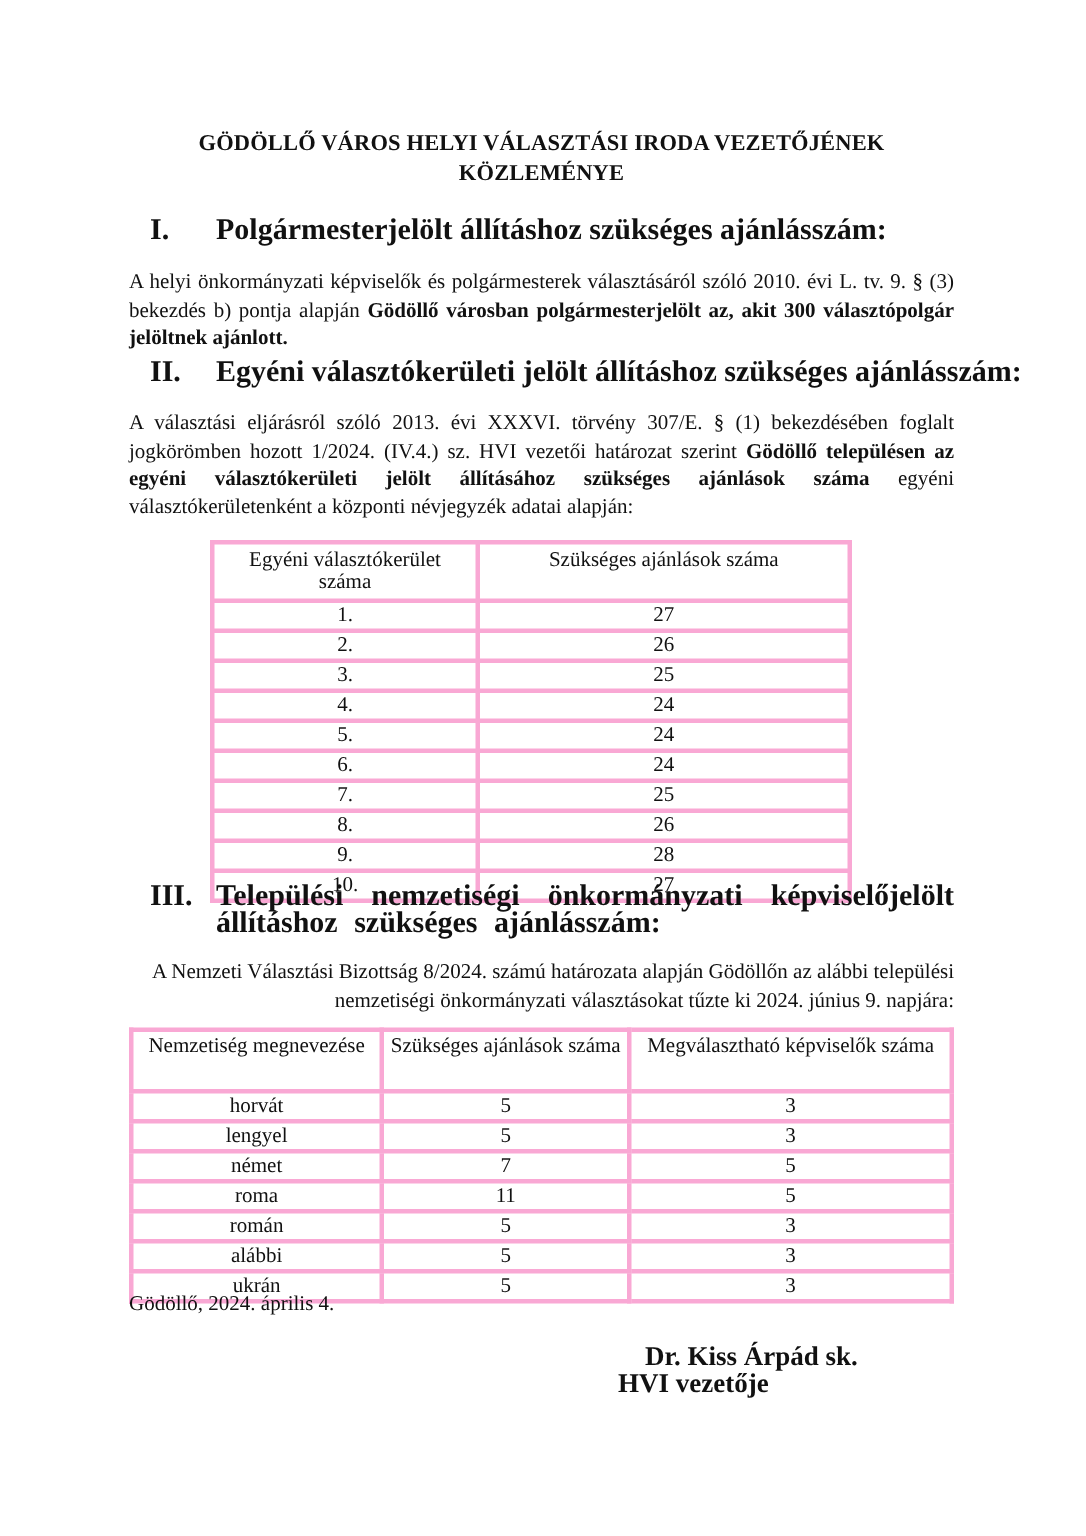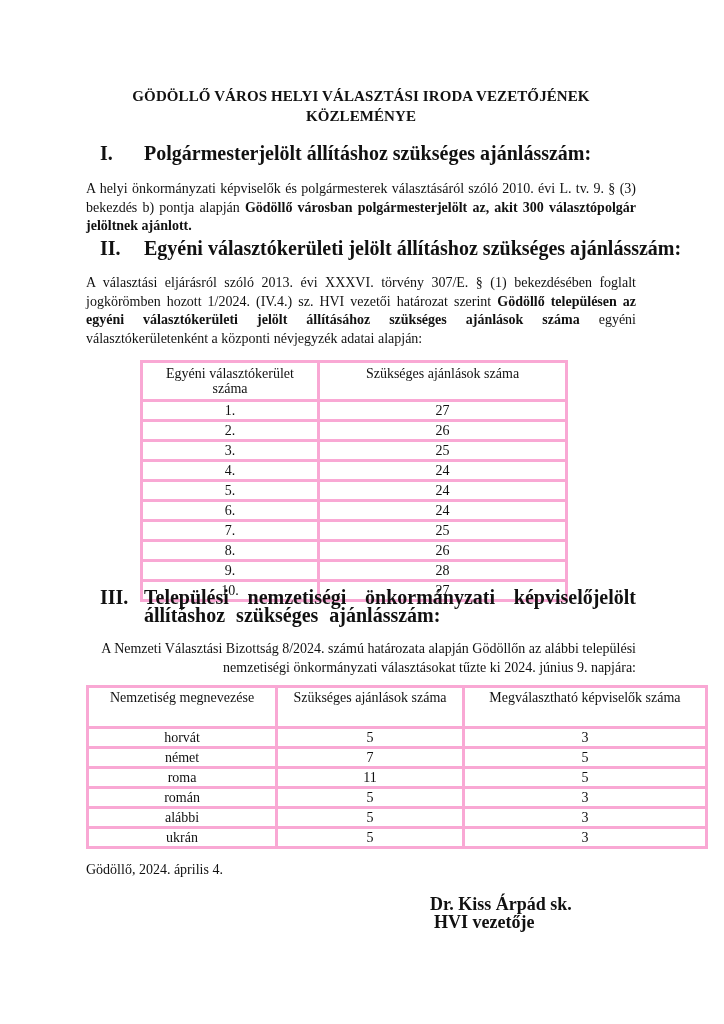--- a/index.html
+++ b/index.html
@@ -13,21 +13,21 @@
   .heading .txt { }
   .para { position: absolute; left: 86px; width: 550px; font-size: 14px; line-height: 18.5px;
           text-align: justify; }
   .para b { font-weight: bold; }
   table { border-collapse: collapse; position: absolute; font-size: 14px; }
   td, th { border: 3px solid #f9a8d4; text-align: center; font-weight: normal; padding: 0 4px; line-height: 16.5px; }
   th { vertical-align: top; }
   #t1 { left: 140px; top: 360px; width: 428px; }
   #t1 th { height: 33px; line-height: 15px; padding-top: 3px; }
   #t1 td { height: 17px; line-height: 16px; }
-  #t2 { left: 86px; top: 685px; width: 622px; }
+  #t2 { left: 86px; top: 685px; width: 550px; }
   #t2 th { height: 36px; line-height: 16px; padding-top: 2px; }
   #t2 td { height: 17px; line-height: 16px; }
   .place { position: absolute; left: 86px; top: 862px; font-size: 14px; }
   .sig { position: absolute; left: 430px; font-weight: bold; font-size: 18px; line-height: 20px; }
 </style>
 </head>
 <body>
 
 <div class="page">
 
@@ -124,20 +124,25 @@
         <th>Megválasztható képviselők száma</th>
       </tr>
     </thead>
     <tbody>
       <tr>
           <td>horvát</td>
           <td>5</td>
           <td>3</td>
         </tr>
       <tr>
+          <td>lengyel</td>
+          <td>5</td>
+          <td>3</td>
+        </tr>
+      <tr>
           <td>német</td>
           <td>7</td>
           <td>5</td>
         </tr>
       <tr>
           <td>roma</td>
           <td>11</td>
           <td>5</td>
         </tr>
       <tr>
@@ -154,15 +159,15 @@
           <td>ukrán</td>
           <td>5</td>
           <td>3</td>
         </tr>
     </tbody>
   </table>
 
   <div class="place">Gödöllő, 2024. április 4.</div>
 
   <div class="sig" style="top:894px;">Dr. Kiss Árpád sk.</div>
-  <div class="sig" style="top:912px; left:434px;">HVI vezetője</div>
+  <div class="sig" style="top:912px; left:412px;">HVI vezetője</div>
 
 </div>
 
 </body></html>

